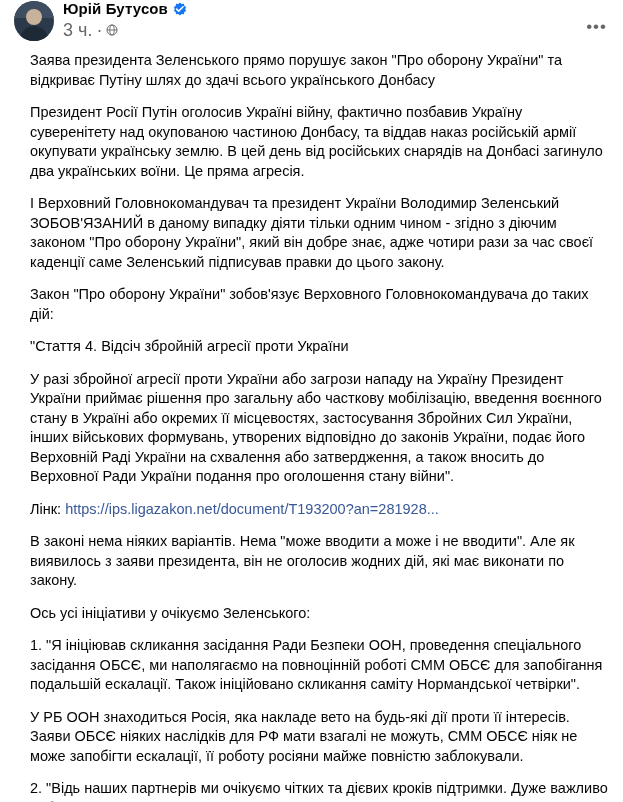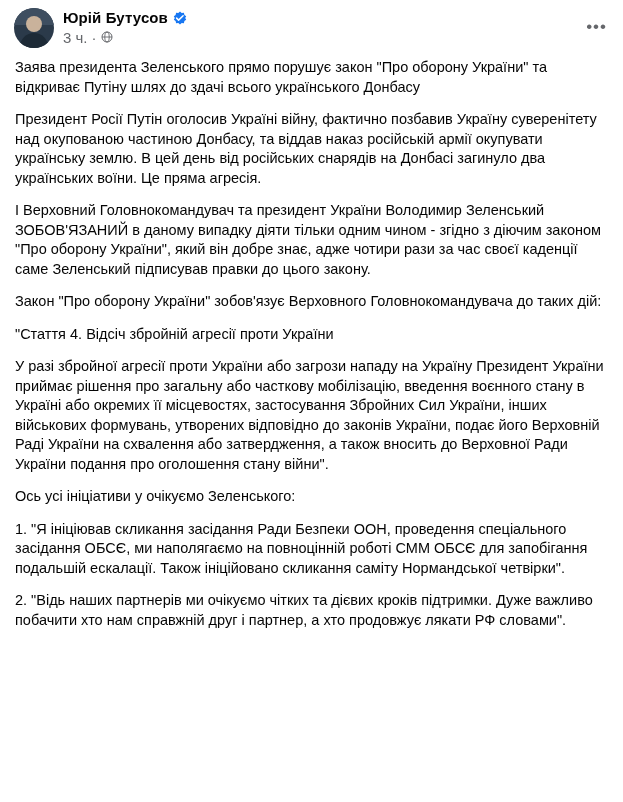--- a/index.html
+++ b/index.html
@@ -15,21 +15,21 @@
   }
   .post {
     width: 623px;
     box-sizing: border-box;
     background: #ffffff;
     padding: 0;
   }
   .post-header {
     display: flex;
     align-items: flex-start;
-    padding: 8px 14px 8px 14px;
+    padding: 1px 14px 8px 14px;
     position: relative;
   }
   .avatar {
     width: 40px;
     height: 40px;
     border-radius: 50%;
     background: #2b3a4a;
     flex: 0 0 40px;
     position: relative;
     overflow: hidden;
@@ -81,21 +81,21 @@
     width: 14px;
     height: 14px;
     display: inline-block;
     position: relative;
   }
   .verified svg { display: block; }
   .meta-row {
     margin-top: 4px;
     display: flex;
     align-items: flex-end;
-    font-size: 15px;
+    font-size: 18px;
     color: #65676b;
   }
   .meta-row .sep {
     margin: 0 4px;
   }
   .globe-icon { display:inline-block; vertical-align: middle; }
   .menu-dots {
     position: absolute;
     right: 16px;
     top: 18px;
@@ -105,21 +105,21 @@
     line-height: 1;
     cursor: pointer;
   }
   .post-body {
     padding: 2px 14px 10px 14px;
     font-size: 14.5px;
     line-height: 19.5px;
     color: #050505;
   }
   .post-body p {
-    margin: 0 0 13px 1px;
+    margin: 0 0 13px 16px;
   }
   .post-body p:last-child {
     margin-bottom: 0;
   }
   .link-line a {
     color: #385898;
     text-decoration: none;
     word-break: break-all;
   }
   .link-label { color: #050505; }
@@ -161,20 +161,26 @@
   </div>
 
   <div class="post-body">
     <p>Заява президента Зеленського прямо порушує закон "Про оборону України" та відкриває Путіну шлях до здачі всього українського Донбасу</p>
     <p>Президент Росії Путін оголосив Україні війну, фактично позбавив  Україну суверенітету над окупованою частиною Донбасу, та віддав наказ російській армії окупувати українську землю. В цей день від російських снарядів на Донбасі загинуло два українських воїни. Це пряма агресія.</p>
     <p>І Верховний Головнокомандувач та президент України Володимир Зеленський ЗОБОВ'ЯЗАНИЙ в даному випадку діяти тільки одним чином  -  згідно з діючим законом "Про оборону України", який він добре знає, адже чотири рази за час своєї каденції саме Зеленський підписував правки до цього закону.</p>
     <p>Закон "Про оборону України" зобов'язує Верховного Головнокомандувача до таких дій:</p>
     <p>"Стаття 4. Відсіч збройній агресії проти України</p>
     <p>У разі збройної агресії проти України або загрози нападу на Україну Президент України приймає рішення про загальну або часткову мобілізацію, введення воєнного стану в Україні або окремих її місцевостях, застосування Збройних Сил України, інших військових формувань, утворених відповідно до законів України, подає його Верховній Раді України на схвалення або затвердження, а також вносить до Верховної Ради України подання про оголошення стану війни".</p>
 
+    <p class="link-line">
+      <span class="link-label">Лінк:</span>
+      <a href="#">https://ips.ligazakon.net/document/T193200?an=281928...</a>
+    </p>
 
+    <p>В законі нема ніяких варіантів. Нема "може вводити а може і не вводити". Але як виявилось з заяви президента,  він не оголосив жодних дій, які має виконати по закону.</p>
     <p>Ось усі ініціативи у очікуємо Зеленського:</p>
     <p>1. "Я ініціював скликання засідання Ради Безпеки ООН, проведення спеціального засідання ОБСЄ, ми наполягаємо на повноцінній роботі СММ ОБСЄ для запобігання подальшій ескалації. Також ініційовано скликання саміту Нормандської четвірки".</p>
+    <p> У РБ ООН знаходиться Росія, яка накладе вето на будь-які дії проти її інтересів. Заяви ОБСЄ ніяких наслідків для РФ мати взагалі не можуть, СММ ОБСЄ ніяк не може запобігти ескалації, її роботу  росіяни майже повністю заблокували.</p>
     <p>2. "Відь наших партнерів ми очікуємо чітких та дієвих кроків підтримки. Дуже важливо побачити хто нам справжній друг і партнер, а хто продовжує лякати РФ словами".</p>
 
   </div>
 
 </div>
 
 </body></html>

